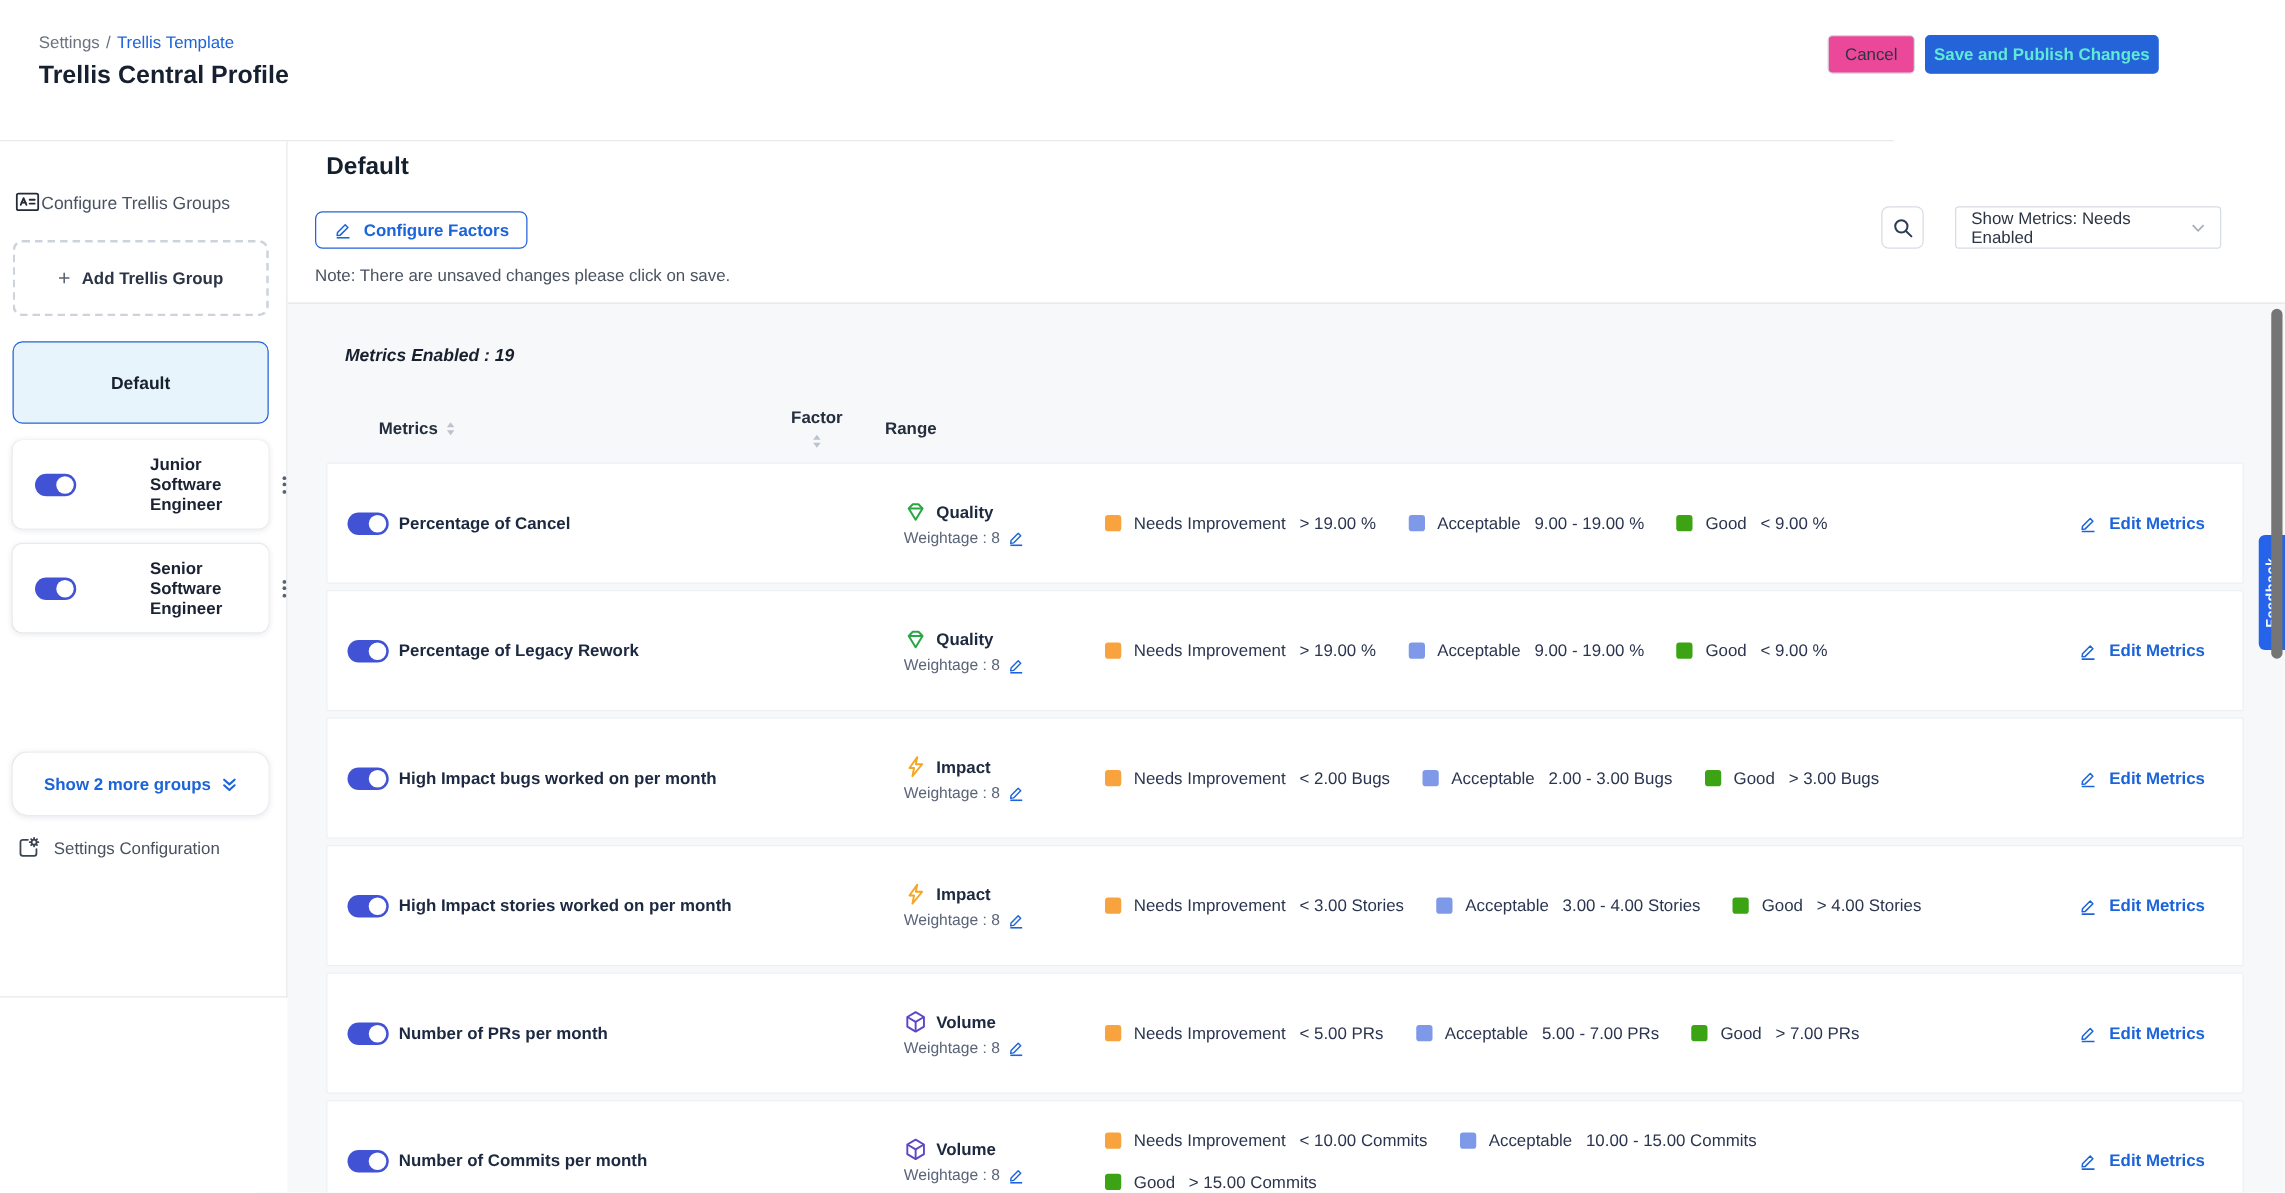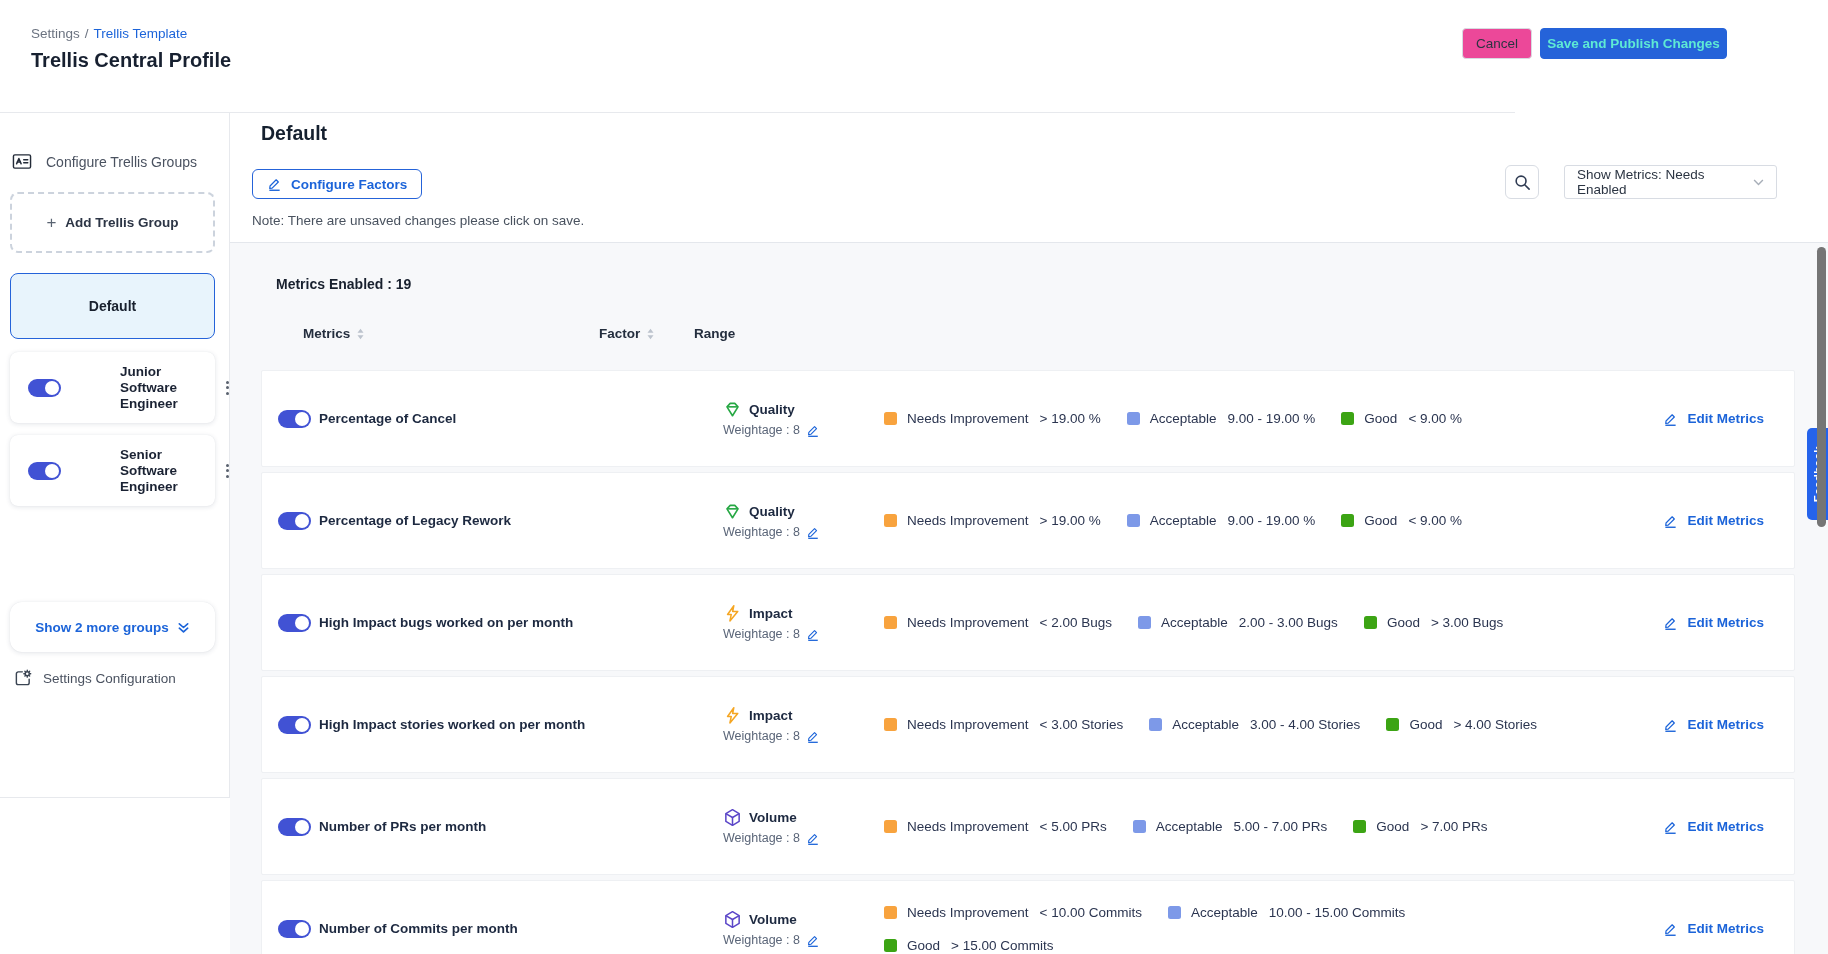--- a/index.html
+++ b/index.html
@@ -21,21 +21,21 @@
   .breadcrumb .bc-link { color:#6b7380; cursor:pointer; }
   .breadcrumb .bc-sep { margin:0 5px; color:#6b7380; }
   .breadcrumb .bc-current { color:var(--link); cursor:pointer; }
   .page-title { position:absolute; left:31px; top:49px; font-size:20px; font-weight:700; color:#172030; }
   .btn { display:inline-flex; align-items:center; justify-content:center; border-radius:4px; font-size:13.5px; cursor:pointer; }
   .btn-cancel { position:absolute; left:1462px; top:28px; width:70px; height:31px; background:#ec4899; border:1px solid #d7dbe1; color:#2b3442; }
   .btn-save { position:absolute; left:1540px; top:28px; width:187px; height:31px; background:var(--accent); border:1px solid var(--accent); color:#5eead4; font-weight:600; }
 
   
   .sidebar { position:absolute; left:0; top:113px; width:230px; height:685px; background:#fff; border-right:1px solid var(--border); border-bottom:1px solid var(--border); z-index:2; }
-  .side-head { position:absolute; left:12px; top:39px; display:flex; align-items:center; gap:14px; font-size:14px; color:#4a5260; }
+  .side-head { position:absolute; left:12px; top:39px; display:flex; align-items:center; gap:1px; font-size:14px; color:#4a5260; }
   .add-btn { position:absolute; left:10px; top:79px; width:205px; height:61px; border:2px dashed #ccd3dd; border-radius:8px; display:flex; align-items:center; justify-content:center; gap:9px; cursor:pointer; background:#fff; }
   .add-btn .plus { font-size:17px; color:#5a6472; font-weight:400; line-height:1; }
   .add-btn .add-lab { font-size:13.5px; font-weight:700; color:#2c3545; }
   .default-card { position:absolute; left:10px; top:160px; width:205px; height:66px; background:#e8f4fc; border:1px solid var(--accent); border-radius:8px; display:flex; align-items:center; justify-content:center; font-size:14px; font-weight:700; color:#18202e; cursor:pointer; }
   .groups { position:absolute; left:10px; top:239px; width:205px; }
   .gcard { height:71px; background:#fff; border-radius:8px; box-shadow:0 1px 5px rgba(25,39,70,.12), 0 0 1px rgba(25,39,70,.10); margin-bottom:12px; display:flex; align-items:center; padding:0 10px 0 18px; cursor:pointer;gap:48px; }
   .gcard .glabel { flex:1; margin-left:11px; font-size:13.5px; font-weight:700; color:#1a2233; line-height:16px; }
   .kebab { width:18px; height:22px; display:flex; flex-direction:column; align-items:center; justify-content:center; gap:2.5px; cursor:pointer; }
   .kebab i { width:3px; height:3px; border-radius:50%; background:#59616e; }
   .show-more { position:absolute; left:10px; top:489px; width:205px; height:50px; background:#fff; border-radius:12px; box-shadow:0 1px 5px rgba(25,39,70,.12), 0 0 1px rgba(25,39,70,.10); display:flex; align-items:center; justify-content:center; gap:8px; color:var(--link); font-size:13.5px; font-weight:700; cursor:pointer; }
@@ -44,25 +44,25 @@
   
   .main { position:absolute; left:230px; top:113px; right:0; bottom:0; background:#fff; }
   .group-title { position:absolute; left:31px; top:9px; font-size:19.5px; font-weight:700; color:#15202f; }
   .cf-btn { position:absolute; left:22px; top:56px; height:30px; padding:0 14px; display:inline-flex; align-items:center; gap:9px; border:1px solid var(--accent); border-radius:6px; background:#fff; color:var(--link); font-size:13.5px; font-weight:600; cursor:pointer; }
   .note { position:absolute; left:22px; top:100px; font-size:13.5px; color:#49525f; }
   .search-btn { position:absolute; left:1275px; top:52px; width:34px; height:34px; border:1px solid var(--ctl-border); border-radius:6px; background:#fff; display:flex; align-items:center; justify-content:center; cursor:pointer; }
   .dropdown { position:absolute; left:1334px; top:52px; width:213px; height:34px; border:1px solid var(--ctl-border); border-radius:3px; background:#fff; display:flex; align-items:center; padding:0 12px; font-size:13.5px; color:#2b3442; cursor:pointer; }
   .dropdown .dd-caret { margin-left:auto; display:flex; }
 
   .grid-section { position:absolute; left:0; right:0; top:129px; bottom:0; background:var(--gray-bg); border-top:1px solid #e4e7ec; overflow:hidden; }
-  .metrics-enabled { position:absolute; left:46px; top:33px; font-size:14px; font-weight:700; color:#18202e; }
+  .metrics-enabled { position:absolute; left:46px; top:33px; font-size:14px; font-weight:700; color:#18202e;font-style:italic; }
   .thead { position:absolute; left:73px; top:83px; display:flex; align-items:center; font-size:13.5px; font-weight:700; color:#242e3e; }
   .th { display:flex; align-items:center; gap:6px; }
   .th-metrics { width:296px; }
-  .th-factor { width:95px; }
+  .th-factor { width:109px;flex-direction:column; }
   .rows { position:absolute; left:31px; top:127px; width:1534px; }
   .mrow { height:97px; background:#fff; border:1px solid #eef0f3; border-radius:2px; margin-bottom:5px; display:flex; align-items:center; }
   .cell-toggle { flex:none; width:57px; padding-left:16px; }
   .cell-name { flex:none; width:404px; padding-right:12px; font-size:13.5px; font-weight:700; color:#1d2940; }
   .cell-factor { flex:none; width:161px; }
   .f1 { display:flex; align-items:center; gap:7px; font-size:13.5px; font-weight:700; color:#1d2940; }
   .f2 { display:flex; align-items:center; gap:6px; margin-top:4px; font-size:12.5px; color:#5a6578; }
   .wpencil { display:flex; cursor:pointer; }
   .cell-ranges { flex:none; width:740px; display:flex; flex-wrap:wrap; align-items:center; column-gap:26px; row-gap:9px; font-size:13.5px; color:#2b3550; }
   .chip { display:flex; align-items:center; }

